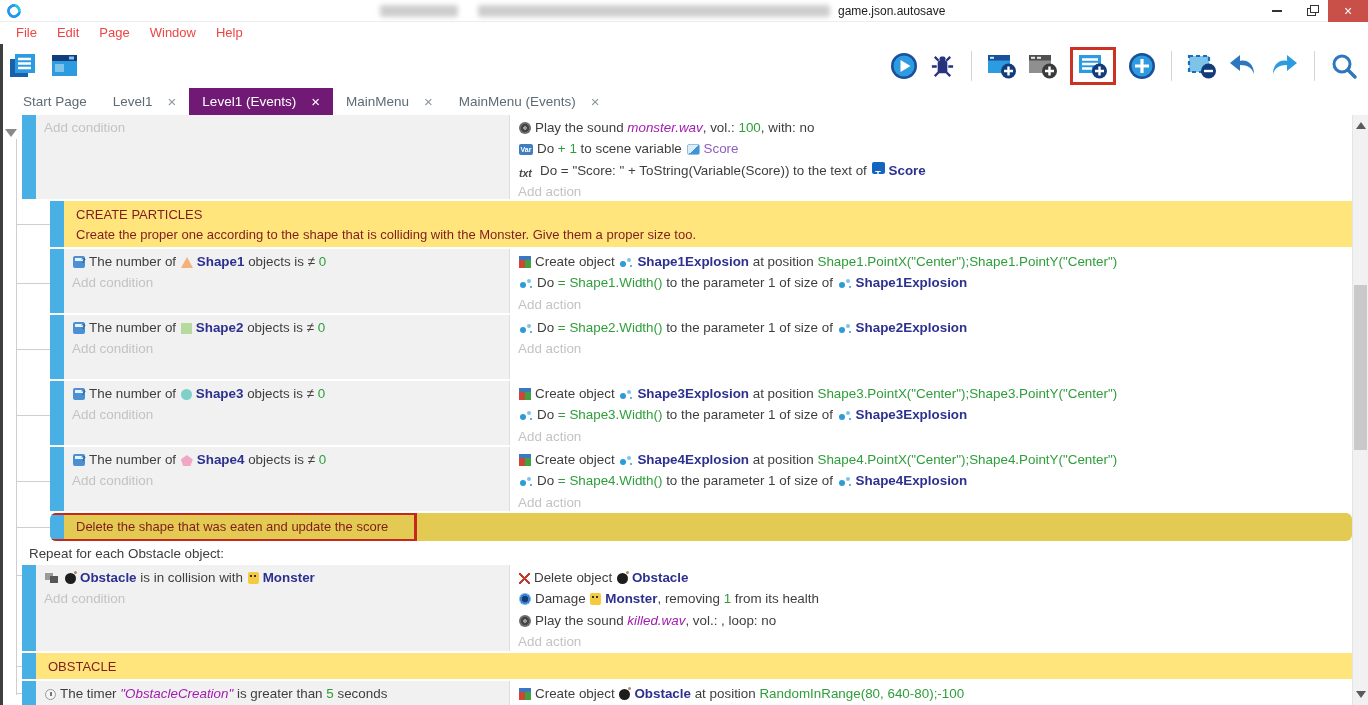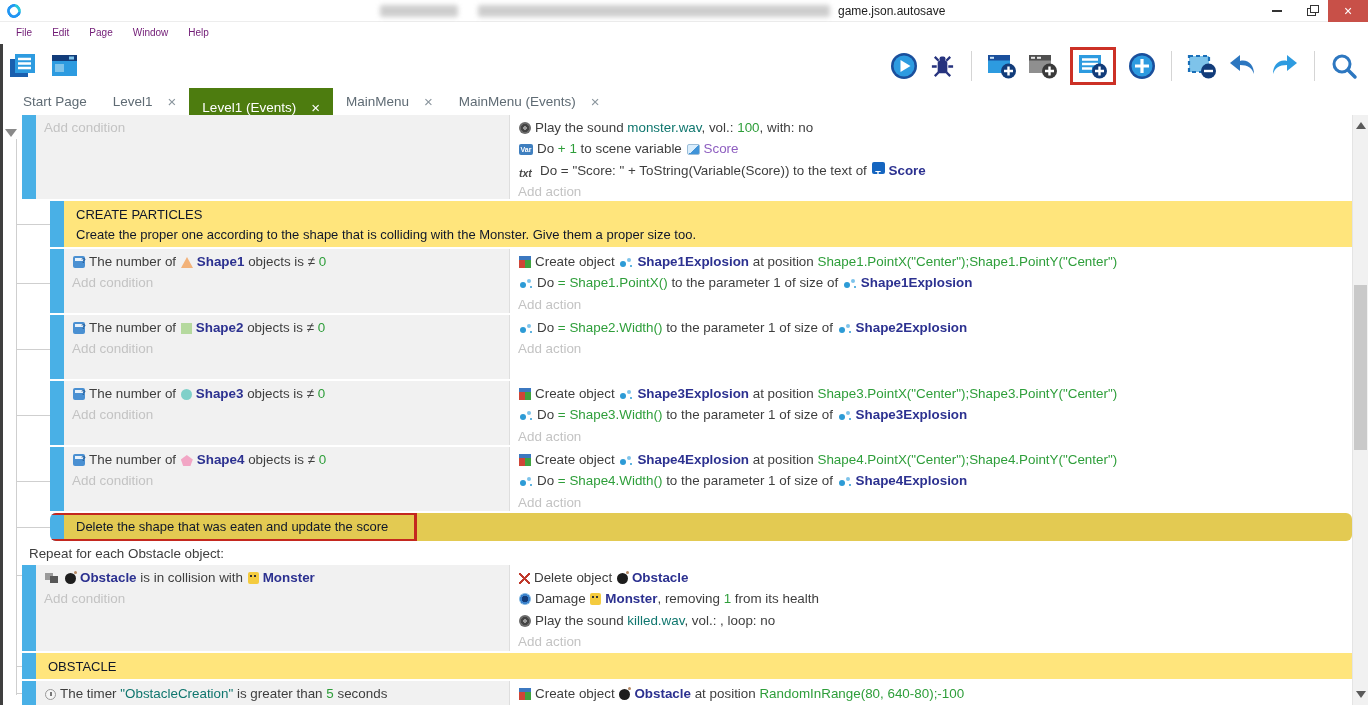--- a/index.html
+++ b/index.html
@@ -17,60 +17,60 @@
   .title-text{position:absolute;left:838px;top:4px;font-size:12px;color:#1c1c1c;}
   .win-controls{position:absolute;right:0;top:0;height:22px;display:flex;}
   .wc{width:34px;height:22px;display:flex;align-items:center;justify-content:center;position:relative;}
   .wc-min::before{content:"";width:10px;height:2px;background:#333;}
   .wc-max .sq1{position:absolute;left:13px;top:8px;width:9px;height:8px;border:1px solid #333;background:#fff;}
   .wc-max .sq2{position:absolute;left:16px;top:5px;width:9px;height:8px;border:1px solid #333;background:#fff;}
   .wc-close{width:40px;background:#c85048;color:#fff;font-size:14px;}
 
   
   .menubar{position:absolute;left:0;top:22px;width:1368px;height:22px;background:#fff;display:flex;align-items:center;padding-left:6px;}
-  .menu-item{font-size:10px;color:#701a75;padding:0 10px;line-height:22px;}
+  .menu-item{font-size:13px;color:#ef4444;padding:0 10px;line-height:22px;}
 
   
   .toolbar{position:absolute;left:0;top:44px;width:1368px;height:44px;background:#fff;display:flex;align-items:center;padding:0 10px 0 8px;}
   .tb-left{display:flex;align-items:center;gap:12px;}
   .tb-right{margin-left:auto;display:flex;align-items:center;gap:11px;}
   .tbtn{display:inline-flex;align-items:center;justify-content:center;}
   .tsep{width:1px;height:30px;background:#d5d5d5;margin:0 4px;}
   .hl-box{display:inline-flex;align-items:center;justify-content:center;border:3px solid #cc3126;padding:2px 5px;margin:0 1px;}
 
   
   .tabbar{position:absolute;left:0;top:88px;width:1315px;height:27px;background:#fff;display:flex;align-items:stretch;padding-left:10px;}
   .tab{display:flex;align-items:center;padding:0 13px;font-size:13.5px;color:#5f6b74;white-space:nowrap;}
-  .tab.active{background:#4d7c0f;color:#fff;align-items:flex-end;}
+  .tab.active{background:#701a75;color:#fff;}
   .tab-close{margin-left:15px;font-size:15px;color:#8a959d;line-height:1;}
   .tab.active .tab-close{color:#fff;}
 
   
   .sheet{position:absolute;left:0;top:115px;width:1352px;height:590px;background:#fff;overflow:hidden;}
   .left-strip{position:absolute;left:0;top:44px;width:3px;height:661px;background:#3f3f3f;z-index:60;}
 
   .row{position:relative;margin-bottom:2px;}
   .indent1{margin-left:22px;}
   .indent2{margin-left:50px;}
   .flexrow{display:flex;overflow:hidden;}
   .bar{width:14px;flex:0 0 14px;background:#49b0e6;}
   .comment{display:flex;overflow:hidden;}
   .cbody{flex:1;background:#ffe57c;padding:4px 10px 0 12px;overflow:hidden;}
   .selected .cbody{background:#e3ca52;}
-  .cline{font-size:13px;line-height:19.5px;color:#0f172a;white-space:nowrap;}
+  .cline{font-size:13px;line-height:19.5px;color:#7f1d1d;white-space:nowrap;}
   .cell{padding:2px 0 0 8px;overflow:hidden;}
   .cond{background:#f1f1f1;border-right:1px solid #dedede;}
   .indent1 .cond{width:474px;flex:0 0 474px;}
   .indent2 .cond{width:446px;flex:0 0 446px;}
   .acts{flex:1;background:#fff;}
   .line{font-size:13.4px;line-height:21.4px;color:#3e3e3e;white-space:nowrap;overflow:hidden;}
   .ph{color:#c3c3c3;}
   .seg-obj{font-weight:700;color:#2c3190;}
   .seg-expr{color:#2e9e3a;}
-  .seg-file{color:#0f766e;}
+  .seg-file{color:#a21caf;font-style:italic;}
   .seg-var{color:#8e5ec0;}
   .fheader{background:#fff;font-size:13.4px;line-height:22px;height:22px;color:#3e3e3e;padding-left:7px;}
   .ebody{display:flex;overflow:hidden;}
   .selbox{position:absolute;left:-8px;top:-1px;width:375px;height:30px;border:3px solid #c4281f;pointer-events:none;z-index:5;}
 
   
   .tl{position:absolute;background:#cfcfcf;z-index:4;}
   .expander{position:absolute;left:5px;top:14px;width:0;height:0;border-left:6px solid transparent;border-right:6px solid transparent;border-top:8px solid #8a8a8a;z-index:4;}
 
   
@@ -293,21 +293,21 @@
       </div>
     </div>
     <div class="row event flexrow indent2" style="height: 64px;">
       <span class="bar"></span>
       <div class="cell cond">
         <div class="line"><span class="ei ei-object-count"></span><span class="seg seg-text">The number of </span><span class="ei ei-shape-triangle"></span><span class="seg seg-obj">Shape1</span><span class="seg seg-text"> objects is ≠ </span><span class="seg seg-expr">0</span></div>
         <div class="line ph">Add condition</div>
       </div>
       <div class="cell acts">
         <div class="line"><span class="ei ei-create-object"></span><span class="seg seg-text">Create object </span><span class="ei ei-particles"></span><span class="seg seg-obj">Shape1Explosion</span><span class="seg seg-text"> at position </span><span class="seg seg-expr">Shape1.PointX("Center");Shape1.PointY("Center")</span></div>
-        <div class="line"><span class="ei ei-particles"></span><span class="seg seg-text">Do </span><span class="seg seg-expr">= Shape1.PointX()</span><span class="seg seg-text"> to the parameter 1 of size of </span><span class="ei ei-particles"></span><span class="seg seg-obj">Shape1Explosion</span></div>
+        <div class="line"><span class="ei ei-particles"></span><span class="seg seg-text">Do </span><span class="seg seg-expr">= Shape1.Width()</span><span class="seg seg-text"> to the parameter 1 of size of </span><span class="ei ei-particles"></span><span class="seg seg-obj">Shape1Explosion</span></div>
         <div class="line ph">Add action</div>
       </div>
     </div>
     <div class="row event flexrow indent2" style="height: 64px;">
       <span class="bar"></span>
       <div class="cell cond">
         <div class="line"><span class="ei ei-object-count"></span><span class="seg seg-text">The number of </span><span class="ei ei-shape-square"></span><span class="seg seg-obj">Shape2</span><span class="seg seg-text"> objects is ≠ </span><span class="seg seg-expr">0</span></div>
         <div class="line ph">Add condition</div>
       </div>
       <div class="cell acts">

